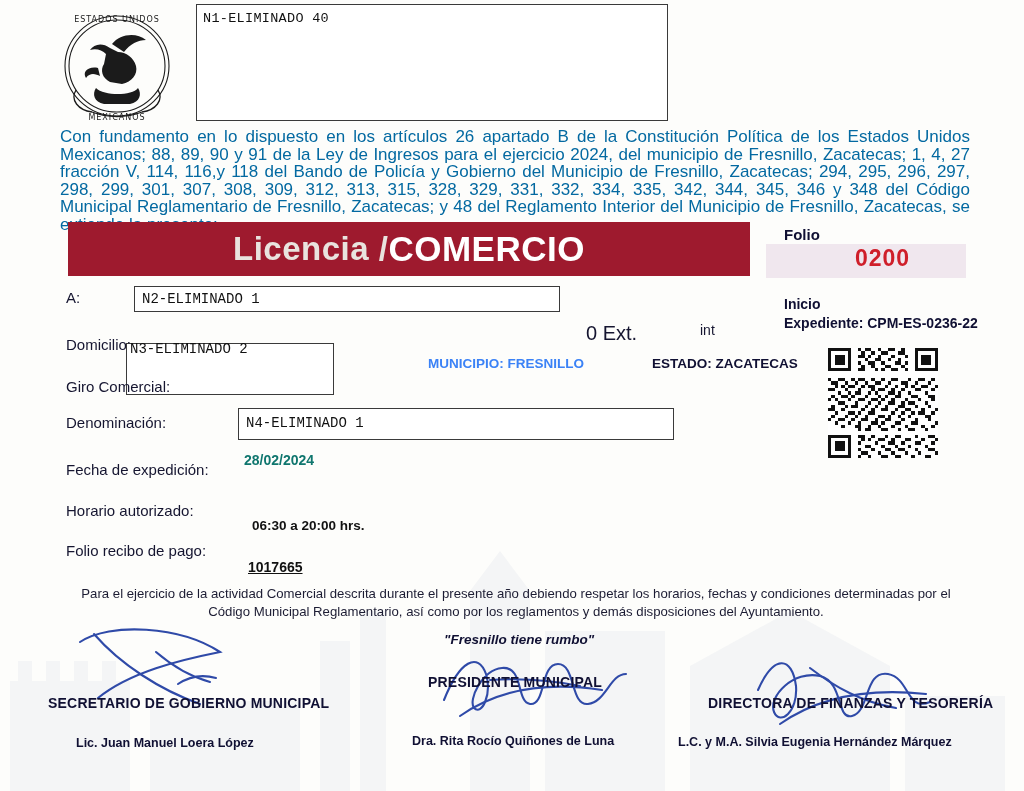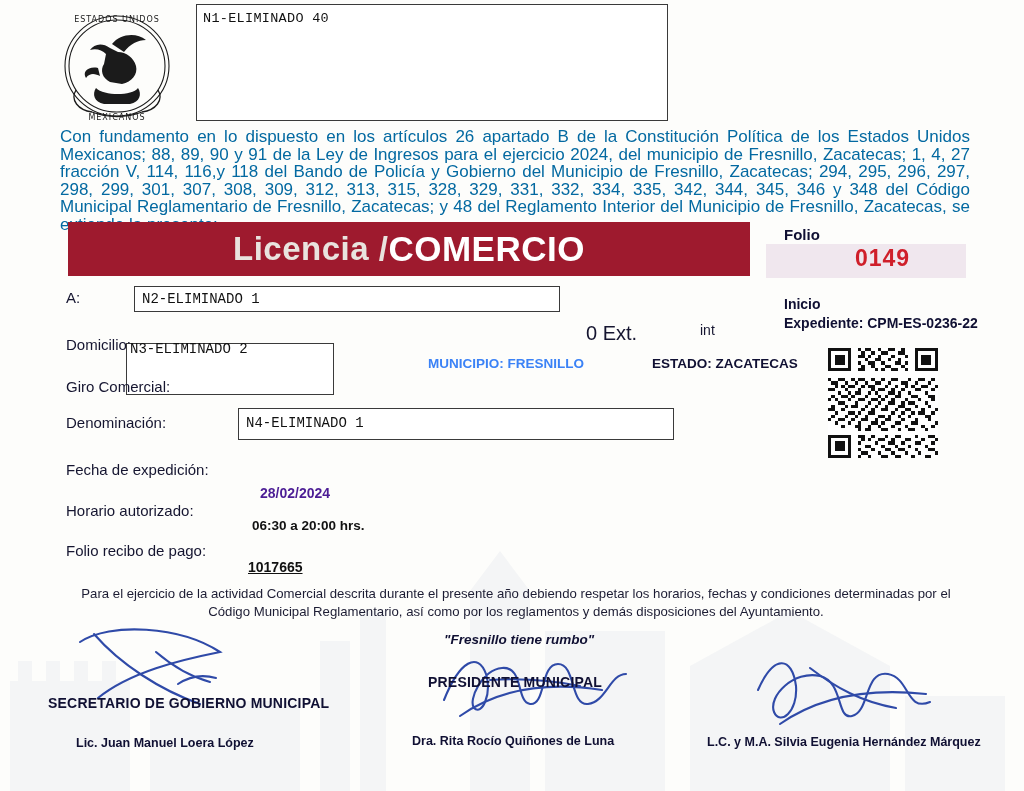--- a/index.html
+++ b/index.html
@@ -191,21 +191,21 @@
   .estado    { position: absolute; left: 652px; top: 356px; font-size: 13.5px; font-weight: bold; color:#101033;}
 
   .inicio-label { left: 784px; top: 296px; }
   .exped        { position: absolute; left: 784px; top: 315px; font-size: 14px; font-weight: bold; color:#101033;}
 
   .den-label { left: 66px;  top: 414px; }
   .den-box   { left: 238px; top: 408px; width: 434px; height: 30px; }
   .den-value { position: absolute; left: 246px; top: 415px; }
 
   .fecha-label { left: 66px; top: 461px; }
-  .fecha-value { position: absolute; left: 244px; top: 485px; font-size: 14px; font-weight: bold; color:#4c1d95;margin-left:16px; }
+  .fecha-value { position: absolute; left: 244px; top: 452px; font-size: 14px; font-weight: bold; color:#0f766e; }
 
   .horario-label { left: 66px; top: 502px; }
   .horario-value { position: absolute; left: 252px; top: 518px; font-size: 13.5px; font-weight: bold; color:#111; }
 
   .recibo-label { left: 66px; top: 542px; }
   .recibo-value { position: absolute; left: 248px; top: 559px; font-size: 14px; font-weight: bold; color:#111;text-decoration:underline; }
 
   
   .qr {
     position: absolute;
@@ -249,21 +249,21 @@
     font-style: italic;
     font-weight: bold;
     color: #101033;
   }
 
   .sig1-title { left: 48px;  top: 695px; }
   .sig1-name  { left: 76px;  top: 736px; }
   .sig2-title { left: 428px; top: 674px; }
   .sig2-name  { left: 412px; top: 734px; }
   .sig3-title { left: 708px; top: 695px; }
-  .sig3-name  { left: 707px; top: 735px; }
+  .sig3-name  { left: 678px; top: 735px; }
 
   .ink {
     position: absolute;
     pointer-events: none;
   }
 </style>
 </head>
 <body>
 
 <div class="page">
@@ -326,21 +326,21 @@
     <p>Con fundamento en lo dispuesto en los artículos 26 apartado B de la Constitución Política de los Estados Unidos Mexicanos; 88, 89, 90 y 91 de la Ley de Ingresos para el ejercicio 2024, del municipio de Fresnillo, Zacatecas; 1, 4, 27 fracción V, 114, 116,y 118 del Bando de Policía y Gobierno del Municipio de Fresnillo, Zacatecas; 294, 295, 296, 297, 298, 299, 301, 307, 308, 309, 312, 313, 315, 328, 329, 331, 332, 334, 335, 342, 344, 345, 346 y 348 del Código Municipal Reglamentario de Fresnillo, Zacatecas; y 48 del Reglamento Interior del Municipio de Fresnillo, Zacatecas, se extiende la presente:</p>
   </div>
 
   <div class="banner">
     <span class="b1">Licencia /</span>
     <span class="b2">COMERCIO</span>
   </div>
 
   <div class="folio-label">Folio</div>
   <div class="folio-shade"></div>
-  <div class="folio-value">0149</div>
+  <div class="folio-value">0200</div>
 
   <div class="lbl a-label">A:</div>
   <div class="fieldbox a-box"></div>
   <div class="a-value mono">N2-ELIMINADO 1</div>
 
   <div class="lbl dom-label">Domicilio:</div>
   <div class="fieldbox dom-box"></div>
   <div class="dom-value mono">N3-ELIMINADO 2</div>
 
   <div class="lbl giro-label">Giro Comercial:</div>
@@ -626,15 +626,16 @@
       <path d="M70 28 C96 48 122 62 156 68"></path>
     </g>
   </svg>
 
   <div class="sig-title sig1-title">SECRETARIO DE GOBIERNO MUNICIPAL</div>
   <div class="sig-name  sig1-name">Lic. Juan Manuel Loera López</div>
 
   <div class="sig-title sig2-title">PRESIDENTE MUNICIPAL</div>
   <div class="sig-name  sig2-name">Dra. Rita Rocío Quiñones de Luna</div>
 
+  <div class="sig-title sig3-title">DIRECTORA DE FINANZAS Y TESORERÍA</div>
   <div class="sig-name  sig3-name">L.C. y M.A. Silvia Eugenia Hernández Márquez</div>
 
 </div>
 
 </body></html>

